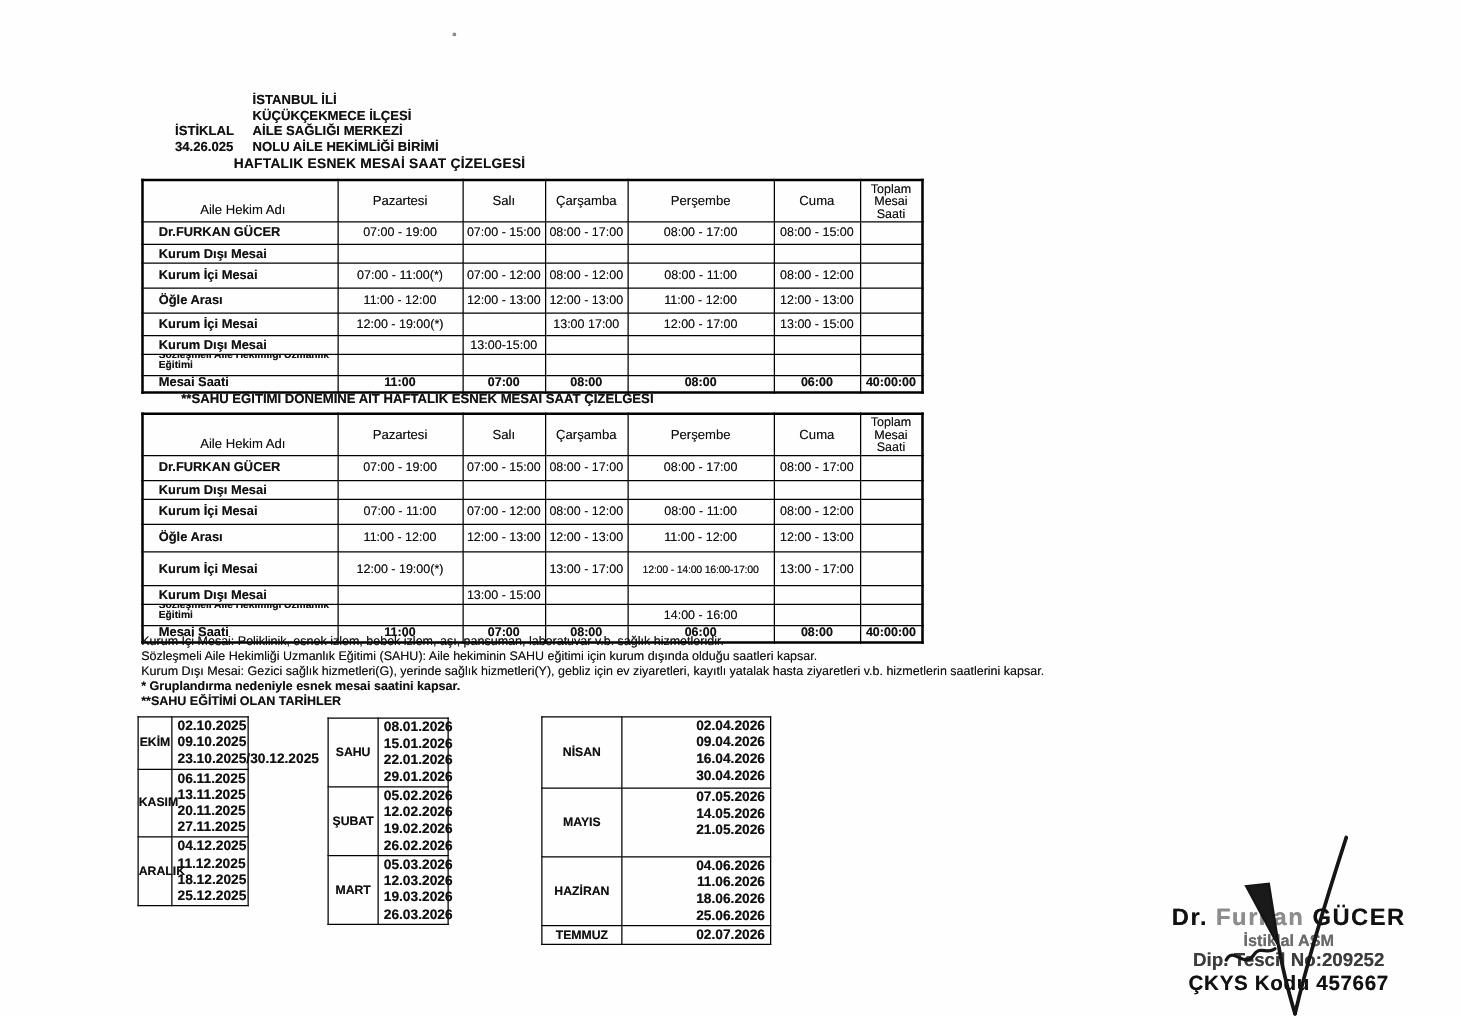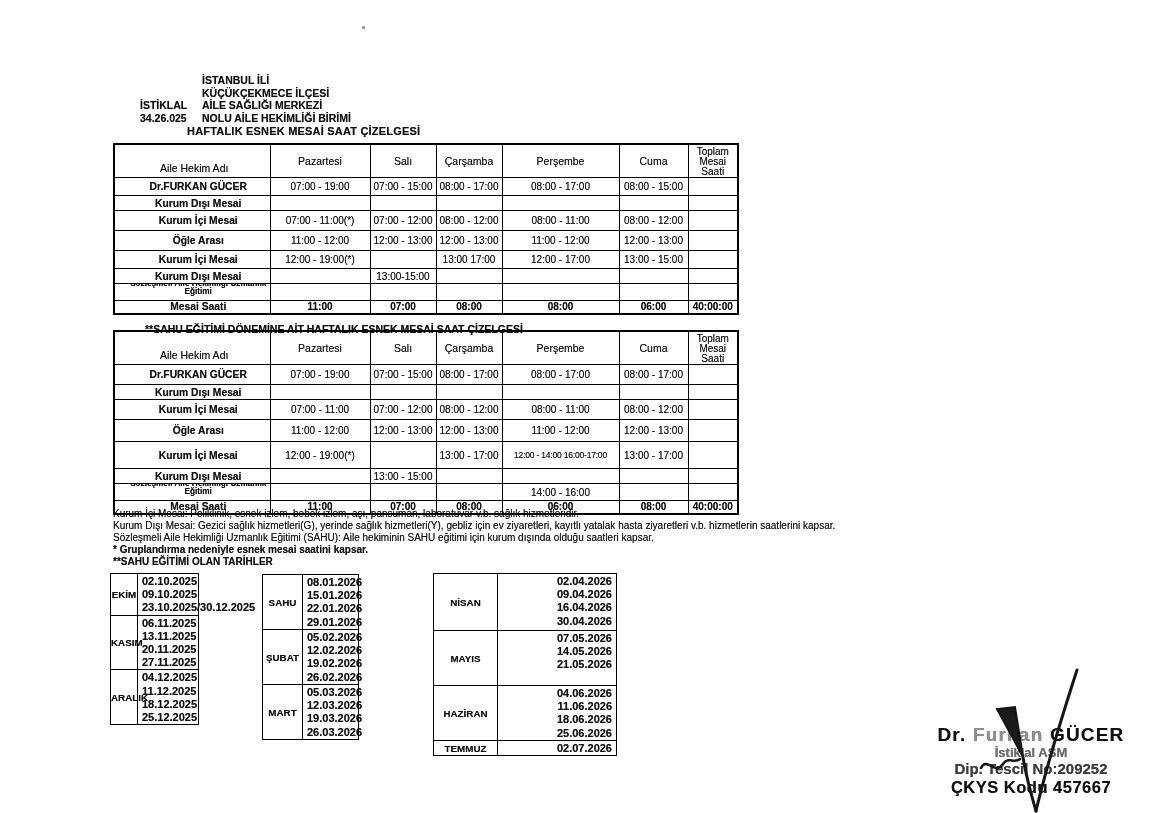--- a/index.html
+++ b/index.html
@@ -15,26 +15,26 @@
   .hrow{height:12.5px;}
   .hleft{display:inline-block; width:62px;}
   .doc-title{margin-left:47px; font-size:11px; letter-spacing:.2px; margin-top:1px;}
 
   
   table.sched{border-collapse:collapse; table-layout:fixed; position:absolute; border:2px solid #000;}
   .sched th,.sched td{border:1.5px solid #000; padding:0; font-size:10px; overflow:hidden;}
   .sched th{font-weight:normal; font-size:10.5px; text-align:center; vertical-align:middle;}
   .sched th.name{text-align:center; vertical-align:bottom; padding:0 0 3px 4px;}
   .sched th.clip{vertical-align:top; line-height:10px; padding-top:2px; font-size:10px;}
-  .sched td.lab{text-align:center; padding-left:12px; font-weight:bold; font-size:10.3px; white-space:nowrap;}
+  .sched td.lab{text-align:left; padding-left:12px; font-weight:bold; font-size:10.3px; white-space:nowrap;}
   .sched td.lab div.xs{font-size:8.2px; line-height:8px; white-space:normal; position:relative; top:-4px; font-weight:bold;}
   .sched td.val{text-align:center; white-space:nowrap;}
   .sched td.val.small{font-size:8.5px; letter-spacing:-.2px;}
   .sched tr.bold-row td{font-weight:bold;}
-  .t2-title{position:absolute; left:145px; top:323px; font-size:10.5px; font-weight:bold; white-space:nowrap;}
+  .t2-title{position:absolute; left:145px; top:313px; font-size:10.5px; font-weight:bold; white-space:nowrap;}
 
   
   .notes{position:absolute; left:113px; top:508px; font-size:10px; line-height:12px; white-space:nowrap;}
   .notes .b{font-weight:bold;}
 
   
   table.dt{border-collapse:collapse; table-layout:fixed; position:absolute; border:1.8px solid #000;}
   .dt td{border:1.7px solid #000; padding:0; overflow:visible;}
   .dt td.m{vertical-align:middle; text-align:center; font-weight:bold; font-size:9.8px; white-space:nowrap;}
   .dt td.d{vertical-align:top; padding-top:1px;}
@@ -262,22 +262,22 @@
           <td class="val">08:00</td>
           <td class="val">06:00</td>
           <td class="val">08:00</td>
           <td class="val">40:00:00</td>
         </tr>
       </tbody>
     </table>
 
   <div class="notes">
     <div>Kurum İçi Mesai: Poliklinik, esnek izlem, bebek izlem, aşı, pansuman, laboratuvar v.b. sağlık hizmetleridir.</div>
+    <div>Sözleşmeli Aile Hekimliği Uzmanlık Eğitimi (SAHU): Aile hekiminin SAHU eğitimi için kurum dışında olduğu saatleri kapsar.</div>
     <div>Kurum Dışı Mesai: Gezici sağlık hizmetleri(G), yerinde sağlık hizmetleri(Y), gebliz için ev ziyaretleri, kayıtlı yatalak hasta ziyaretleri v.b. hizmetlerin saatlerini kapsar.</div>
-    <div>Sözleşmeli Aile Hekimliği Uzmanlık Eğitimi (SAHU): Aile hekiminin SAHU eğitimi için kurum dışında olduğu saatleri kapsar.</div>
     <div class="b">* Gruplandırma nedeniyle esnek mesai saatini kapsar.</div>
     <div class="b">**SAHU EĞİTİMİ OLAN TARİHLER</div>
   </div>
 
   <table class="dt" id="dt1" style="left:110px; top:573px; width:88px;">
       <colgroup>
         <col style="width: 27px;">
         <col style="width: 61px;">
       </colgroup>
       <tbody>

